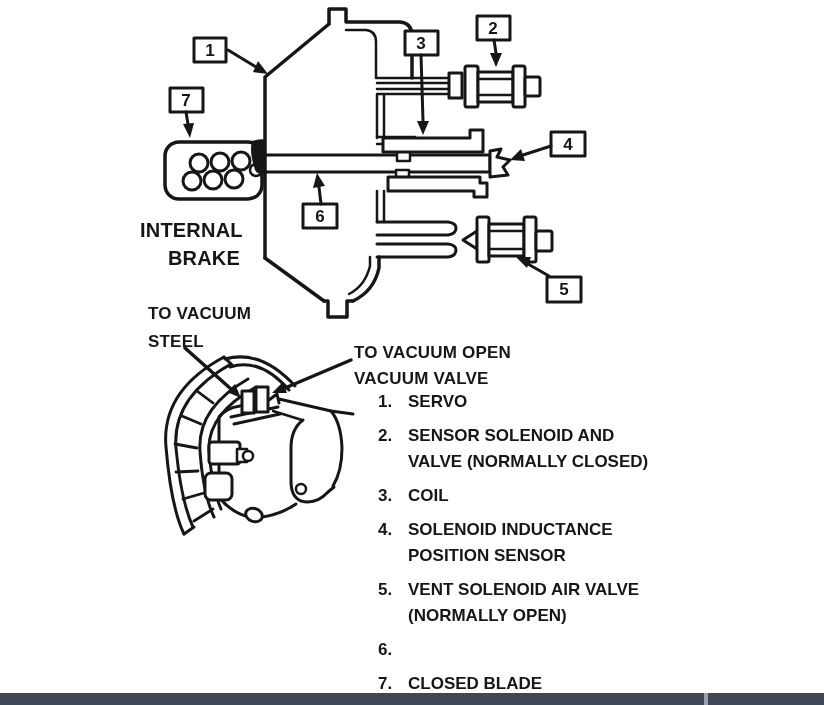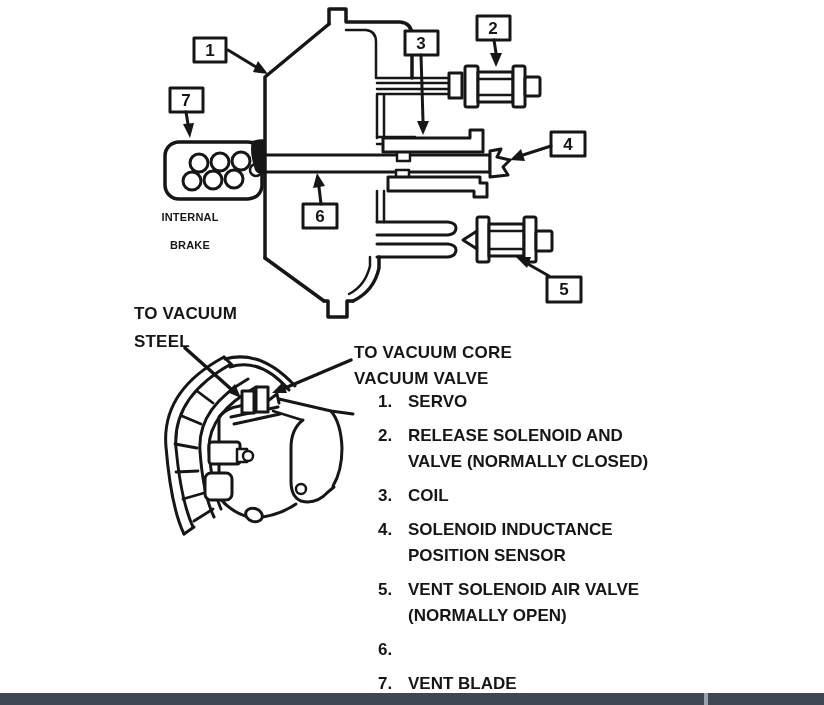--- a/index.html
+++ b/index.html
@@ -4,22 +4,22 @@
 <style>
   :root{
     --ink:#161616; --paper:#ffffff; --bar:#3e4754; --bar-div:#9aa1a9;
   }
   html,body{margin:0;padding:0;background:#fff;}
   body{font-family:"Liberation Sans","DejaVu Sans",sans-serif;}
   #stage{position:relative;width:824px;height:705px;background:var(--paper);overflow:hidden;}
   #art{position:absolute;left:0;top:0;color:var(--ink);}
   #art *{stroke-linejoin:round;stroke-linecap:round;}
   .txt{position:absolute;color:var(--ink);font-weight:700;letter-spacing:.2px;white-space:nowrap;}
-  .caption-internal{left:140px;top:203px;width:100px;text-align:center;font-size:11px;line-height:28px;}
-  .label-supply{left:134px;top:300px;font-size:17px;line-height:28px;}
+  .caption-internal{left:140px;top:216px;width:100px;text-align:right;font-size:20px;line-height:28px;}
+  .label-supply{left:148px;top:300px;font-size:17px;line-height:28px;}
   .label-brake{left:354px;top:340px;font-size:17px;line-height:26px;}
   .legend{position:absolute;left:378px;top:389px;color:var(--ink);font-weight:700;font-size:17px;line-height:26px;}
   .leg-row{display:grid;grid-template-columns:24px auto;column-gap:6px;margin-bottom:8px;}
   .leg-num{text-align:left;}
   .callout-num{font-size:17px;font-weight:700;fill:var(--ink);text-anchor:middle;font-family:"Liberation Sans","DejaVu Sans",sans-serif;}
   .bottom-bar{position:absolute;left:0;top:693px;width:824px;height:12px;background:var(--bar);}
   .bar-divider{position:absolute;left:704px;top:0;width:4px;height:12px;background:var(--bar-div);}
 </style>
 </head>
 <body>
@@ -190,36 +190,36 @@
     <div>INTERNAL</div>
     <div>BRAKE</div>
   </div>
 
   <div class="txt label-supply">
     <div>TO VACUUM</div>
     <div>STEEL</div>
   </div>
 
   <div class="txt label-brake">
-    <div>TO VACUUM CORE</div>
+    <div>TO VACUUM OPEN</div>
     <div>VACUUM VALVE</div>
   </div>
 
   <div class="legend">
     <div class="leg-row">
       <div class="leg-num">1.</div>
       <div class="leg-text">
         <div>SERVO</div>
         <div></div>
       </div>
     </div>
     <div class="leg-row">
       <div class="leg-num">2.</div>
       <div class="leg-text">
-        <div>RELEASE SOLENOID AND</div>
+        <div>SENSOR SOLENOID AND</div>
         <div>VALVE (NORMALLY CLOSED)</div>
       </div>
     </div>
     <div class="leg-row">
       <div class="leg-num">3.</div>
       <div class="leg-text">
         <div>COIL</div>
         <div></div>
       </div>
     </div>
@@ -236,21 +236,21 @@
         <div>VENT SOLENOID AIR VALVE</div>
         <div>(NORMALLY OPEN)</div>
       </div>
     </div>
     <div class="leg-row">
       <div class="leg-num">6.</div>
     </div>
     <div class="leg-row">
       <div class="leg-num">7.</div>
       <div class="leg-text">
-        <div>VENT BLADE</div>
+        <div>CLOSED BLADE</div>
         <div></div>
       </div>
     </div>
   </div>
 
   <div class="bottom-bar">
     <div class="bar-divider"></div>
   </div>
 
 </div>

